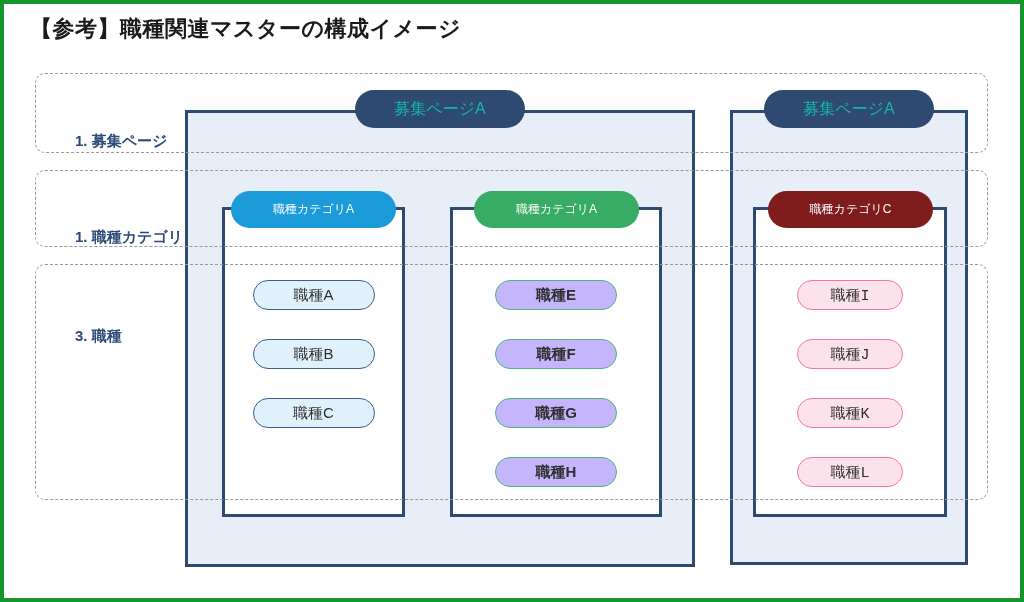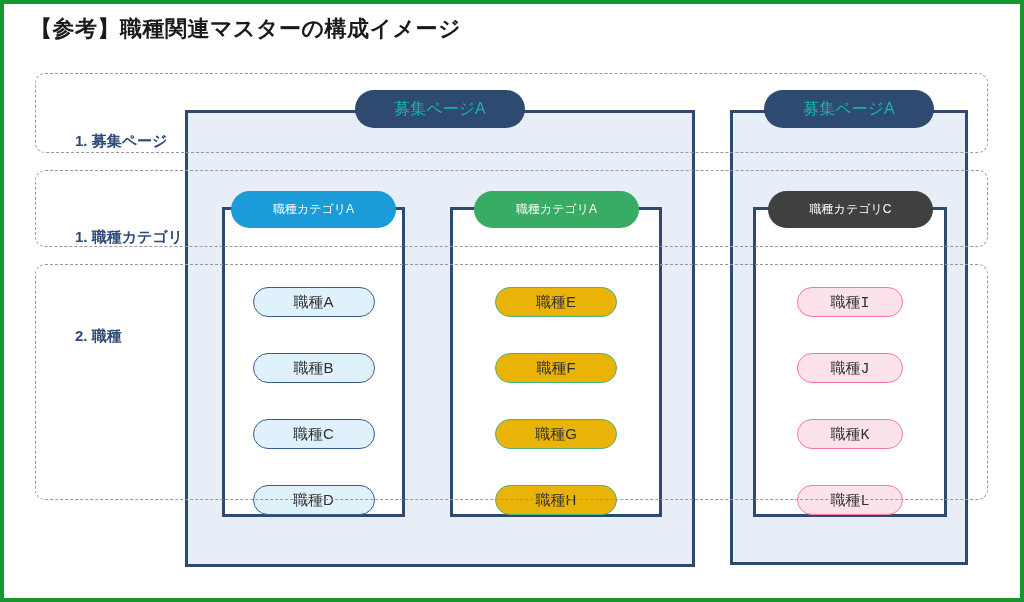--- a/index.html
+++ b/index.html
@@ -100,21 +100,21 @@
     border-radius: 19px;
     color: #ffffff;
     font-size: 12px;
     display: flex;
     align-items: center;
     justify-content: center;
     z-index: 3;
   }
   .cat-pill-a { left: 227px; background: #1b9cd8; }
   .cat-pill-b { left: 470px; background: #38ab64; }
-  .cat-pill-c { left: 764px; background: #404040; }
+  .cat-pill-c { left: 764px; background: #7f1d1d; }
 
   
   .jobs {
     position: absolute;
     top: 276px;
     height: 237px;
     display: flex;
     flex-direction: column;
     align-items: center;
     gap: 29px;
@@ -127,24 +127,23 @@
   .job-pill {
     width: 122px;
     height: 30px;
     border-radius: 15px;
     font-size: 15px;
     color: #2f2f2f;
     display: flex;
     align-items: center;
     justify-content: center;
     flex: 0 0 auto;
-    margin-top: 7px;
   }
   .jobs-a .job-pill { background: #dff1fb; border: 1.5px solid #3a5c8f; }
-  .jobs-b .job-pill { background: #eab308; border: 1.5px solid #4db575; }
+  .jobs-b .job-pill { background: #c4b5fd; border: 1.5px solid #4db575; font-weight: bold; }
   .jobs-c .job-pill { background: #fce3eb; border: 1.5px solid #fa7795; width: 106px; }
 </style>
 </head>
 <body>
 
 <div class="canvas">
 
   <div class="title">【参考】職種関連マスターの構成イメージ</div>
 
   <div class="page-container page-a"></div>
@@ -158,21 +157,20 @@
   <div class="page-pill page-pill-b">募集ページA</div>
 
   <div class="category-pill cat-pill-a">職種カテゴリA</div>
   <div class="category-pill cat-pill-b">職種カテゴリA</div>
   <div class="category-pill cat-pill-c">職種カテゴリC</div>
 
   <div class="jobs jobs-a">
     <div class="job-pill">職種A</div>
     <div class="job-pill">職種B</div>
     <div class="job-pill">職種C</div>
-    <div class="job-pill">職種D</div>
   </div>
   <div class="jobs jobs-b">
     <div class="job-pill">職種E</div>
     <div class="job-pill">職種F</div>
     <div class="job-pill">職種G</div>
     <div class="job-pill">職種H</div>
   </div>
   <div class="jobs jobs-c">
     <div class="job-pill">職種I</div>
     <div class="job-pill">職種J</div>
@@ -180,16 +178,16 @@
     <div class="job-pill">職種L</div>
   </div>
 
   <div class="row row-1">
     <div class="row-label">1. 募集ページ</div>
   </div>
   <div class="row row-2">
     <div class="row-label">1. 職種カテゴリ</div>
   </div>
   <div class="row row-3">
-    <div class="row-label">2. 職種</div>
+    <div class="row-label">3. 職種</div>
   </div>
 
 </div>
 
 </body></html>

